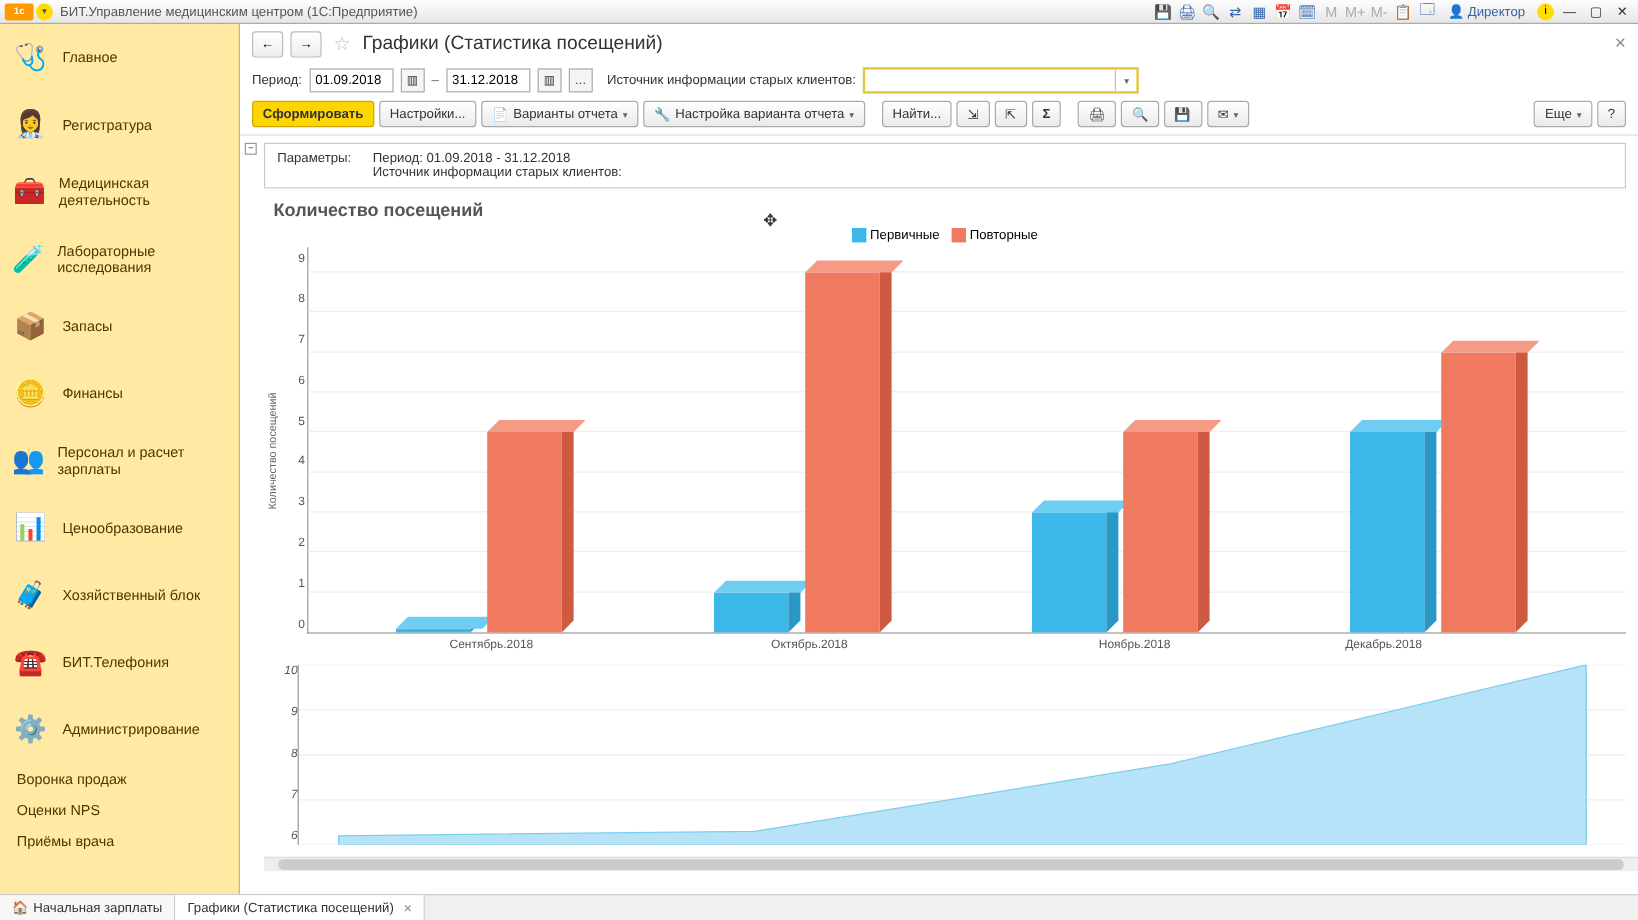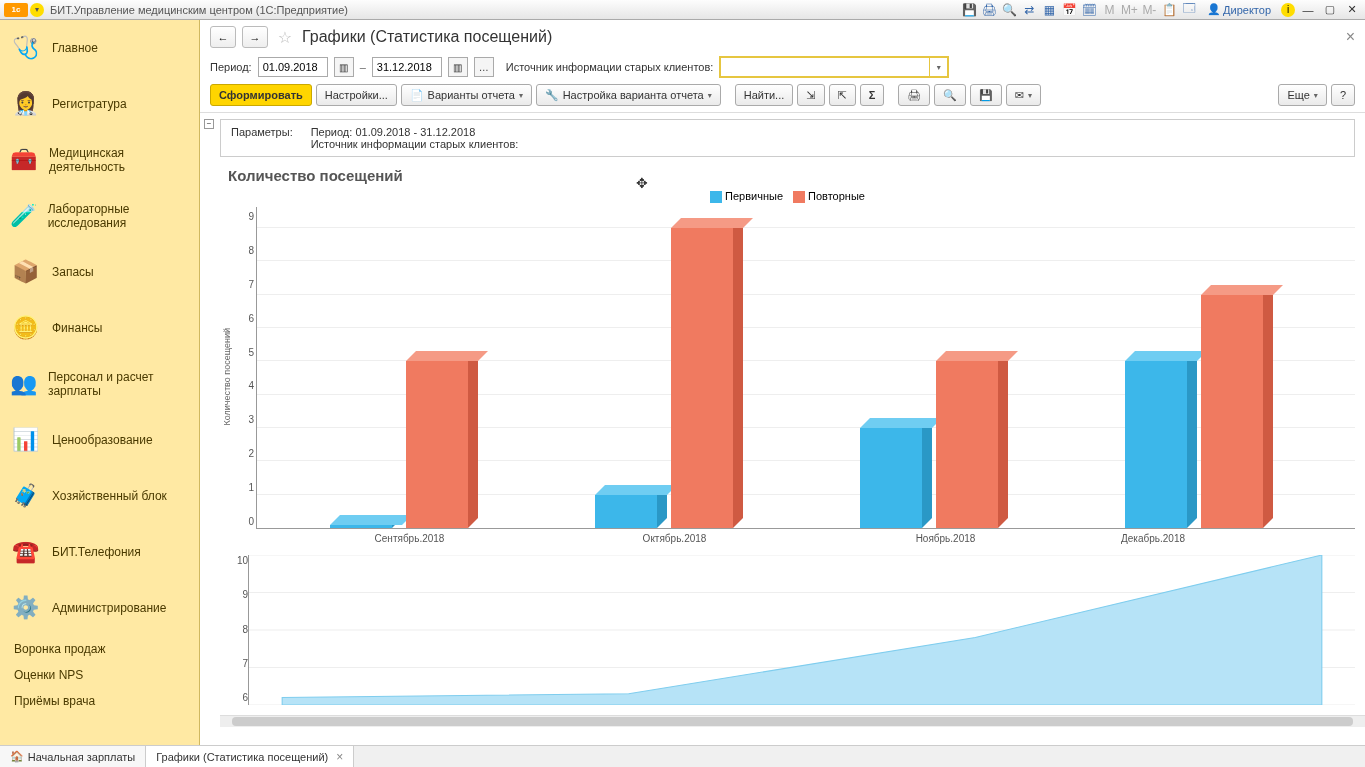--- a/index.html
+++ b/index.html
@@ -59,21 +59,21 @@
 .bar3d .top { position:absolute; left:0; right:0; height:10px; transform: skewX(-45deg); transform-origin: bottom left; }
 .bar3d .side { position:absolute; right:0; bottom:0; width:10px; transform: skewY(-45deg); transform-origin: bottom left; }
 .bar3d.primary .front { background:#3cb7ea; }
 .bar3d.primary .top { background:#6fcdf2; }
 .bar3d.primary .side { background:#2a98c6; }
 .bar3d.secondary .front { background:#f07a60; }
 .bar3d.secondary .top { background:#f59a85; }
 .bar3d.secondary .side { background:#cf5a42; }
 .xlabel { position:absolute; bottom:-16px; font-size:10px; color:#555; transform:translateX(-50%); white-space:nowrap;}
 .area-chart { height: 150px; display:flex; margin:0 10px 10px 0;}
-.area-chart .yaxis2 { width:28px; display:flex; flex-direction:column; justify-content:space-between; align-items:flex-end; font-size:10px; color:#555; padding-bottom:2px;}
+.area-chart .yaxis2 { width:28px; display:flex; flex-direction:column; justify-content:space-between; align-items:flex-end; font-size:10px; color:#555; padding-bottom:2px;font-style:italic;}
 .area-chart svg { flex:1; border-left:1px solid #999; }
 .bottombar { height:22px; background:#f0f0f0; border-top:1px solid #ccc; display:flex; align-items:stretch; }
 .tab { padding:0 10px; display:flex; align-items:center; gap:4px; border-right:1px solid #ccc; font-size:11px; color:#333; cursor:pointer; background:#f7f7f7;}
 .tab.active { background:#fff; }
 .tab .tx { color:#888; cursor:pointer; margin-left:4px; font-size:12px;}
 .hscroll { height:12px; background:#eee; border-top:1px solid #ddd; position:relative;}
 .hscroll .thumb { position:absolute; left:12px; right:12px; top:1px; bottom:1px; background:#ccc; border-radius:4px;}
 .cursor-move { position:absolute; font-size:14px; color:#333; pointer-events:none; }
 </style>
 </head>

